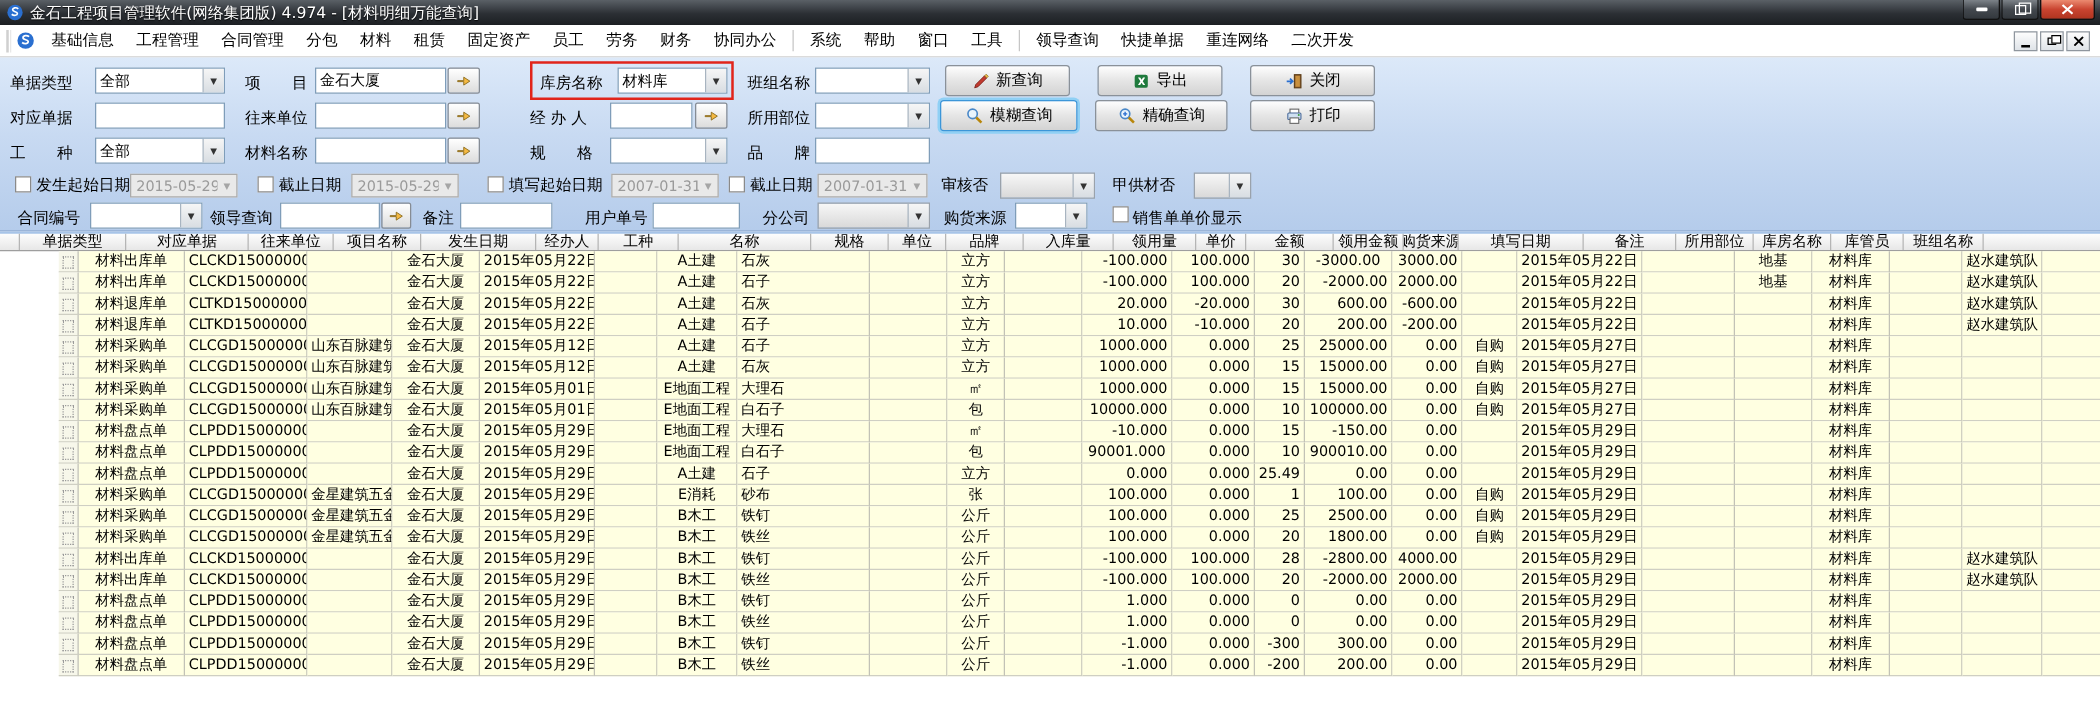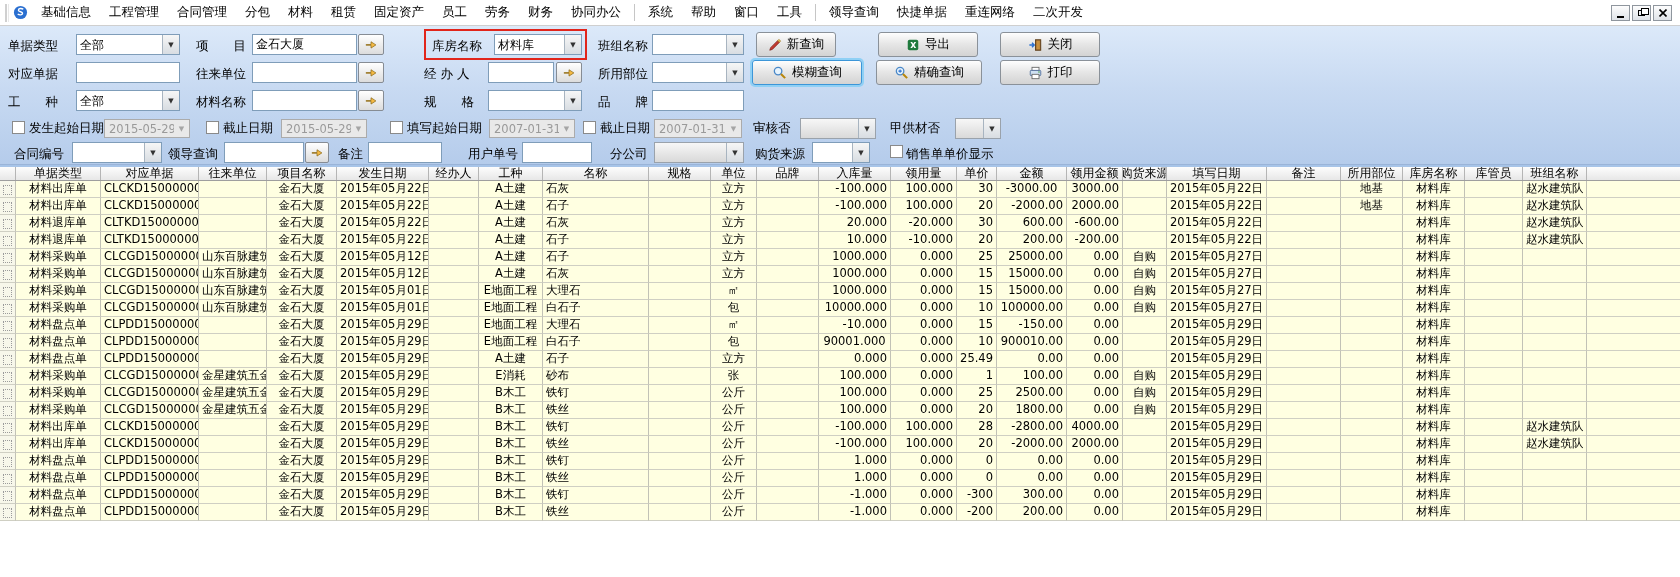--- a/index.html
+++ b/index.html
@@ -41,33 +41,55 @@
   .cb { position:absolute; width:13px; height:13px; background:#fff; border:1px solid #8a8a8a; }
   .handbtn { position:absolute; width:26px; height:21px; border:1px solid #868c94; border-radius:2px; background:linear-gradient(#ffffff,#dcdcdc); display:flex; align-items:center; justify-content:center; }
   .btn { position:absolute; height:25px; border:1px solid #8a9199; border-radius:3px; background:linear-gradient(#fefefe,#e6e6e6 48%,#d3d3d3); display:flex; align-items:center; justify-content:center; gap:5px; font-size:12.5px; color:#000; cursor:default; }
   .btn.focused { border-color:#3c96d8; box-shadow:0 0 0 2px #8fd0f5; }
   .redbox { position:absolute; border:2px solid #e1251b; pointer-events:none; }
 
   
   .grid-header { display:flex; height:16px; background:linear-gradient(#fdfdfd,#e7e7e7); border-top:2px solid #a7c4e8; border-bottom:1px solid #9e9e9e; }
   .hcell { border-right:1px solid #b5b5b5; display:flex; align-items:center; justify-content:center; font-size:12px; color:#000; white-space:nowrap; overflow:hidden; flex:none; }
   .hfill { flex:1; border-right:none; }
-  .grow { display:flex; height:17px; }
+  .grow { display:flex; height:17px;margin-left:47px; }
   .gcell { flex:none; border-right:1px solid #c2c2b6; border-bottom:1px solid #cfcfc3; background:#ffffe1; font-size:11.5px; line-height:15px; color:#000; padding:0 3px; white-space:nowrap; overflow:hidden; }
   .gfill { flex:1; border-right:none; }
   .selcell { width:16px; background:#f7f7ea; padding:0; position:relative; }
   .selcell::after { content:""; position:absolute; left:3px; top:4px; width:7px; height:8px; border:1px dotted #9a9a9a; }
   .selhead { width:16px; }
   .bottom-space { background:#fff; }
 </style>
 </head>
 <body>
 
 <div class="app">
 
+  <div class="titlebar">
+    <span style="display:flex">
+      <svg width="14" height="14" viewBox="0 0 16 16">
+          <circle cx="8" cy="8" r="7" fill="#2a6fd0"></circle>
+          <path d="M11 4.6c-2-1.6-5.2-1-5.2.9 0 2.2 4.4 1.3 4.4 3.3 0 1.9-3.2 2.4-5.2.8" stroke="#fff" stroke-width="1.5" fill="none"></path>
+        </svg>
+    </span>
+    <span class="title-text">金石工程项目管理软件(网络集团版) 4.974 - [材料明细万能查询]</span>
+    <div class="win-controls">
+      <div class="wbtn">
+          <span class="g-min"></span>
+        </div>
+      <div class="wbtn">
+          <span class="g-restore"></span>
+        </div>
+      <div class="wbtn close">
+        <svg width="10" height="9" viewBox="0 0 10 9">
+            <path d="M1 1 L9 8 M9 1 L1 8" stroke="#fff" stroke-width="1.8"></path>
+          </svg>
+      </div>
+    </div>
+  </div>
 
   <div class="menubar">
     <span class="grip"></span>
     <span style="display:flex;margin-right:4px">
       <svg width="15" height="15" viewBox="0 0 16 16">
           <circle cx="8" cy="8" r="7" fill="#2a6fd0"></circle>
           <path d="M11 4.6c-2-1.6-5.2-1-5.2.9 0 2.2 4.4 1.3 4.4 3.3 0 1.9-3.2 2.4-5.2.8" stroke="#fff" stroke-width="1.5" fill="none"></path>
         </svg>
     </span>
     <span style="display:flex;align-items:center">
@@ -129,21 +151,21 @@
         <span class="ctext">材料库</span>
         <span class="carr">▼</span>
       </div>
 
     <span class="flabel" style="left:598px;top:12px">班组名称</span>
     <div class="combo" style="left:652px;top:8px;width:92px">
         <span class="ctext"></span>
         <span class="carr">▼</span>
       </div>
 
-    <button class="btn" style="left:756px;top:6px;width:80px">
+    <button class="btn" style="left:756px;top:6px;width:100px">
         <svg width="14" height="14" viewBox="0 0 16 16">
           <path d="M2 14l3-1 8-8-2-2-8 8z" fill="#c23a2f" stroke="#7a1f18" stroke-width="0.8"></path>
           <path d="M11 3l2 2 1.5-1.5L12.5 1.5z" fill="#e8b84a" stroke="#8a6a1a" stroke-width="0.6"></path>
         </svg>
         <span>新查询</span>
       </button>
     <button class="btn" style="left:878px;top:6px;width:100px">
         <svg width="14" height="14" viewBox="0 0 16 16">
           <rect x="2" y="2" width="12" height="12" rx="2" fill="#1f7a3d"></rect>
           <path d="M5 4.5L7.2 8 5 11.5h2l1.3-2.2 1.3 2.2h2L9.4 8l2.2-3.5h-2L8.3 6.7 7 4.5z" fill="#fff"></path>

